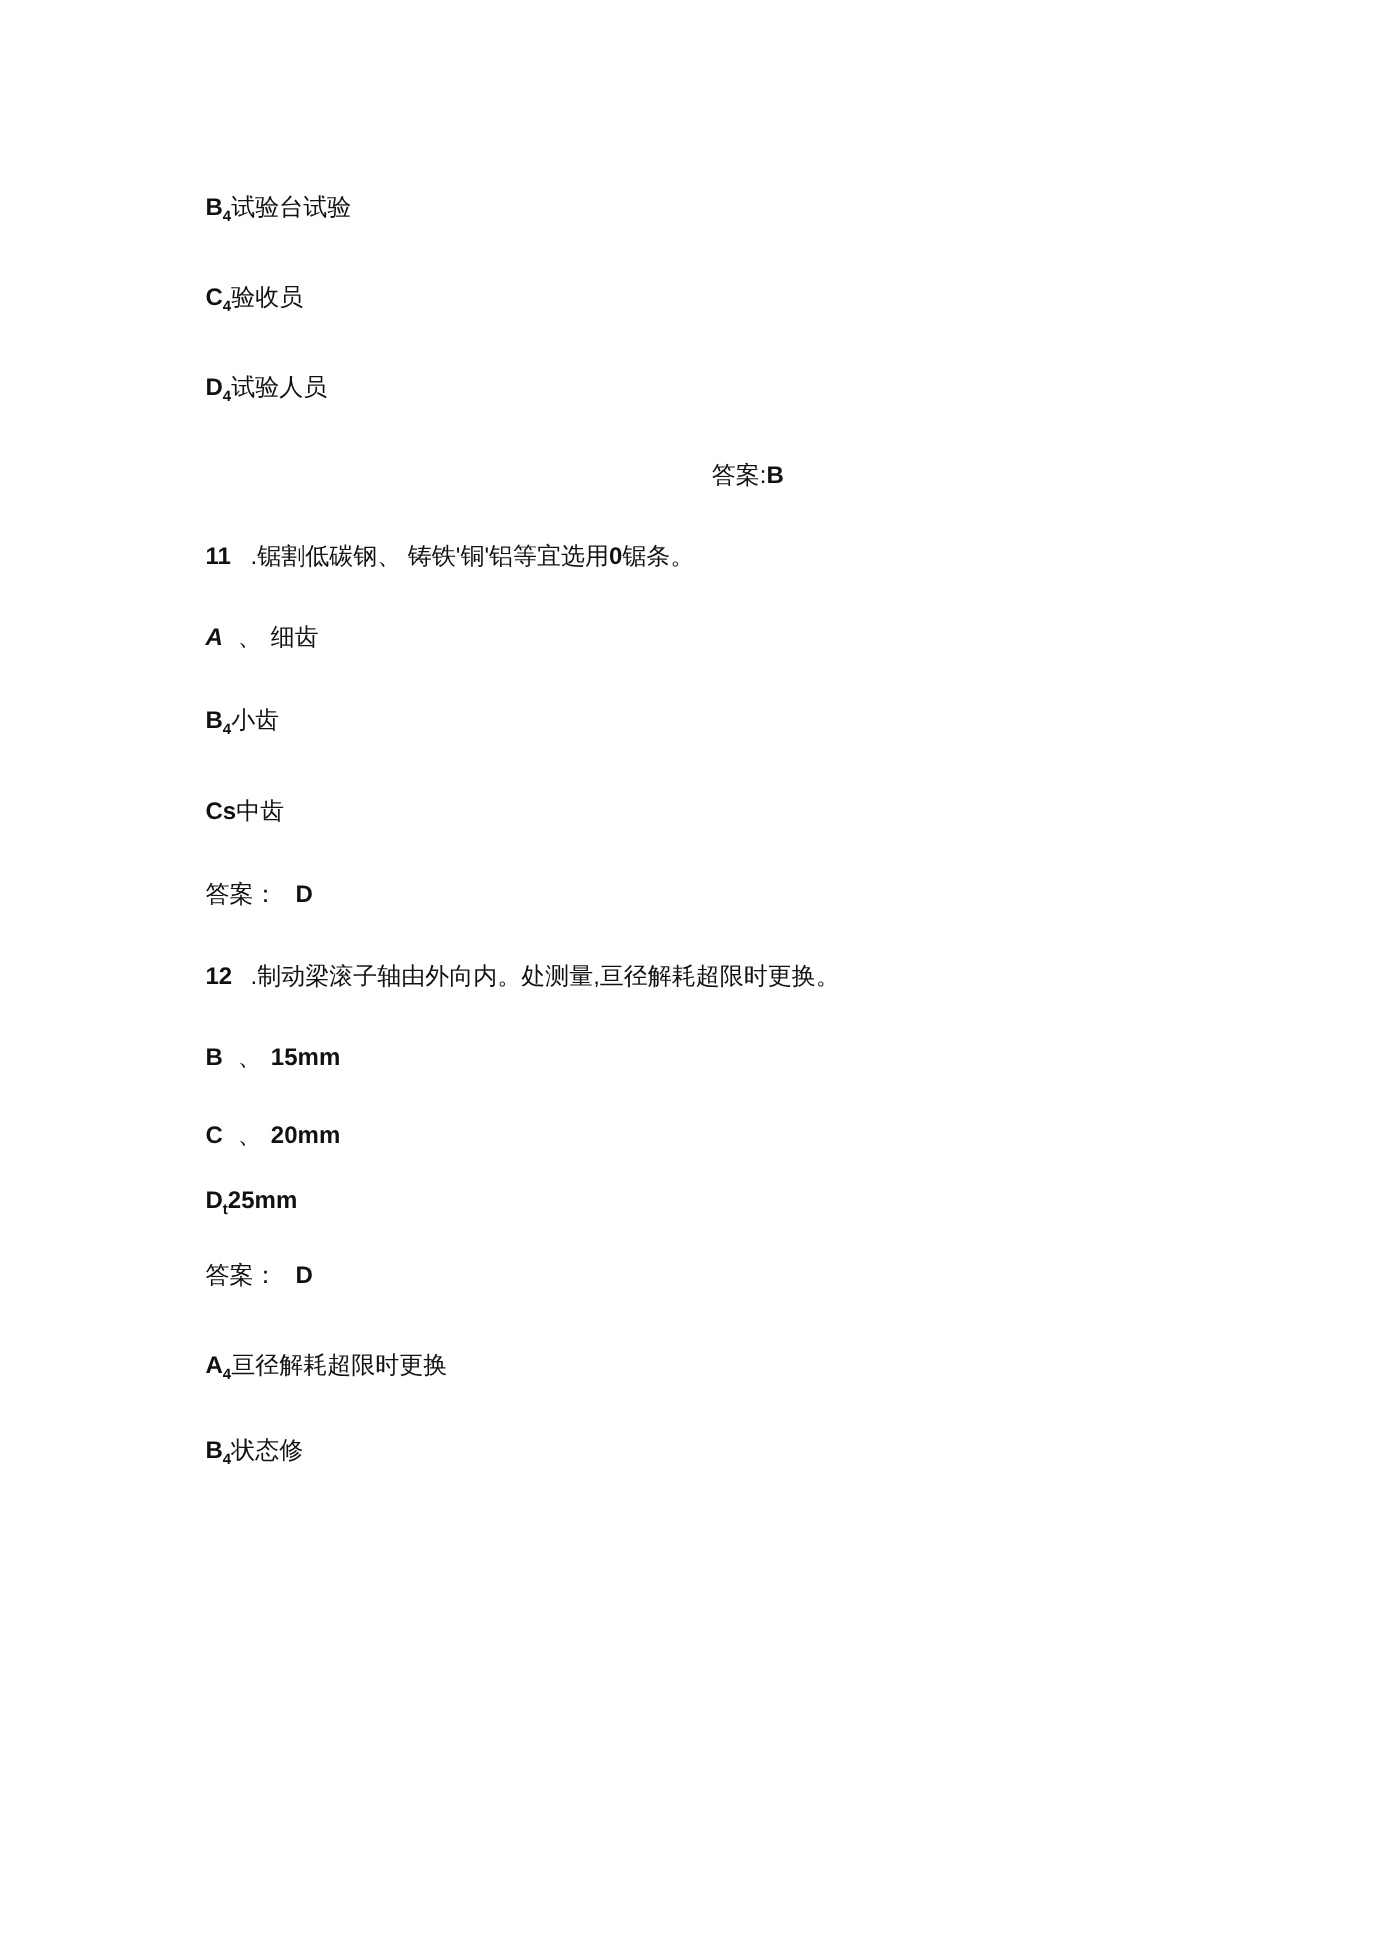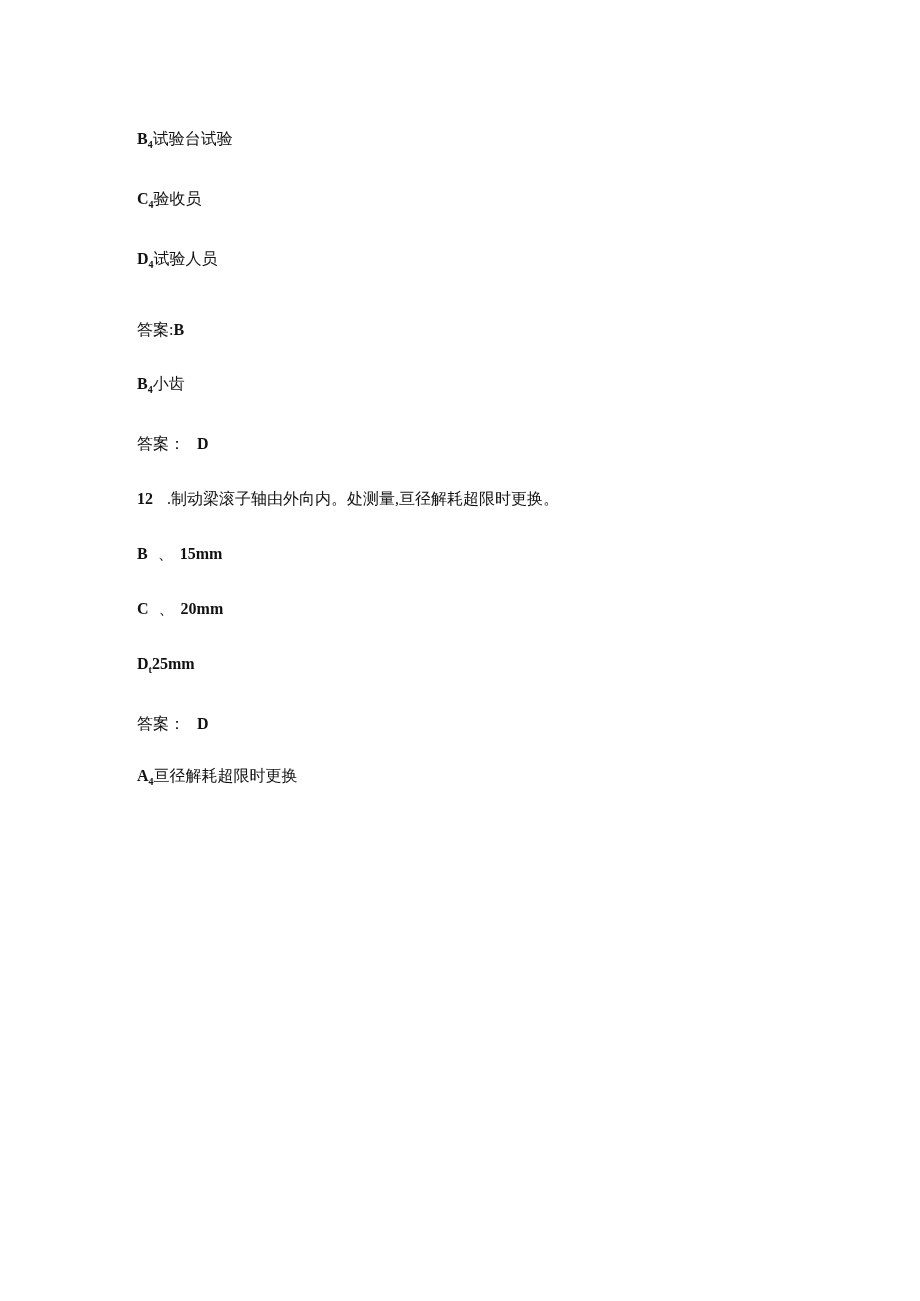--- a/index.html
+++ b/index.html
@@ -19,24 +19,23 @@
   .content {
     box-sizing: border-box;
     padding: 127px 60px 0 137px;
   }
   .line {
     font-size: 16px;
     line-height: 24px;
     margin-top: 30px;
     white-space: pre;
     font-weight: 400;
-    font-family: Liberation Serif, serif;
   }
   .line:nth-child(1)  { margin-top: 0; }
-  .line:nth-child(4)  { margin-top: 41px; }
+  .line:nth-child(4)  { margin-top: 29px; text-align: center; }
   .line:nth-child(7),
   .line:nth-child(8),
   .line:nth-child(9),
   .line:nth-child(10),
   .line:nth-child(19),
   .line:nth-child(20) { margin-top: 31px; }
   .line:nth-child(12) { margin-top: 28px; }
   .line:nth-child(13) { margin-top: 19px; }
   .line:nth-child(14) { margin-top: 20px; }
   .line:nth-child(15) { margin-top: 36px; }
@@ -55,22 +54,26 @@
 </style>
 </head>
 <body>
 
 <div class="page">
   <div class="content" id="doc-content">
       <div class="line option"><span class="seg-b">B</span><span class="seg-sb">4</span><span class="seg-r">试验台试验</span></div>
       <div class="line option"><span class="seg-b">C</span><span class="seg-sb">4</span><span class="seg-r">验收员</span></div>
       <div class="line option"><span class="seg-b">D</span><span class="seg-sb">4</span><span class="seg-r">试验人员</span></div>
       <div class="line answer"><span class="seg-r">答案:</span><span class="seg-b">B</span></div>
+      <div class="line question"><span class="seg-qn">11</span><span class="seg-r">.锯割低碳钢、 铸铁'铜'铝等宜选用</span><span class="seg-b">0</span><span class="seg-r">锯条。</span></div>
+      <div class="line option"><span class="seg-bi">A</span><span class="seg-pm">、</span><span class="seg-r">细齿</span></div>
       <div class="line option"><span class="seg-b">B</span><span class="seg-sb">4</span><span class="seg-r">小齿</span></div>
+      <div class="line option"><span class="seg-b">C</span><span class="seg-b">s</span><span class="seg-r">中齿</span></div>
       <div class="line answer"><span class="seg-r">答案：</span><span class="seg-bg">D</span></div>
       <div class="line question"><span class="seg-qn">12</span><span class="seg-r">.制动梁滚子轴由外向内。处测量,亘径解耗超限时更换。</span></div>
       <div class="line option"><span class="seg-b">B</span><span class="seg-pm">、</span><span class="seg-b">15mm</span></div>
       <div class="line option"><span class="seg-b">C</span><span class="seg-pm">、</span><span class="seg-b">20mm</span></div>
       <div class="line option"><span class="seg-b">D</span><span class="seg-sb">t</span><span class="seg-b">25mm</span></div>
       <div class="line answer"><span class="seg-r">答案：</span><span class="seg-bg">D</span></div>
       <div class="line option"><span class="seg-b">A</span><span class="seg-sb">4</span><span class="seg-r">亘径解耗超限时更换</span></div>
+      <div class="line option"><span class="seg-b">B</span><span class="seg-sb">4</span><span class="seg-r">状态修</span></div>
     </div>
 </div>
 
 </body></html>

